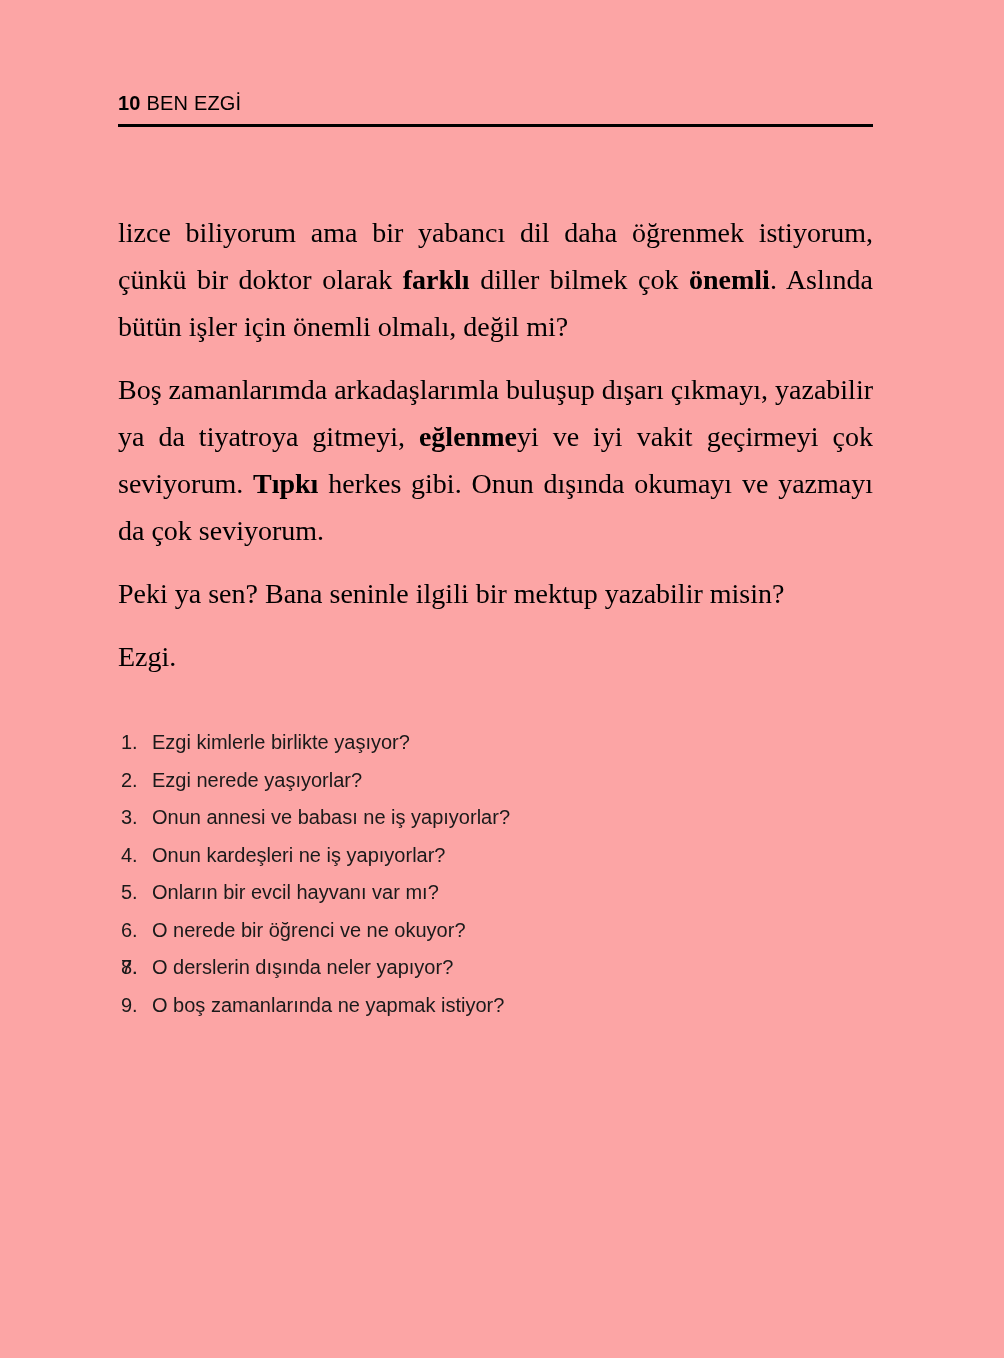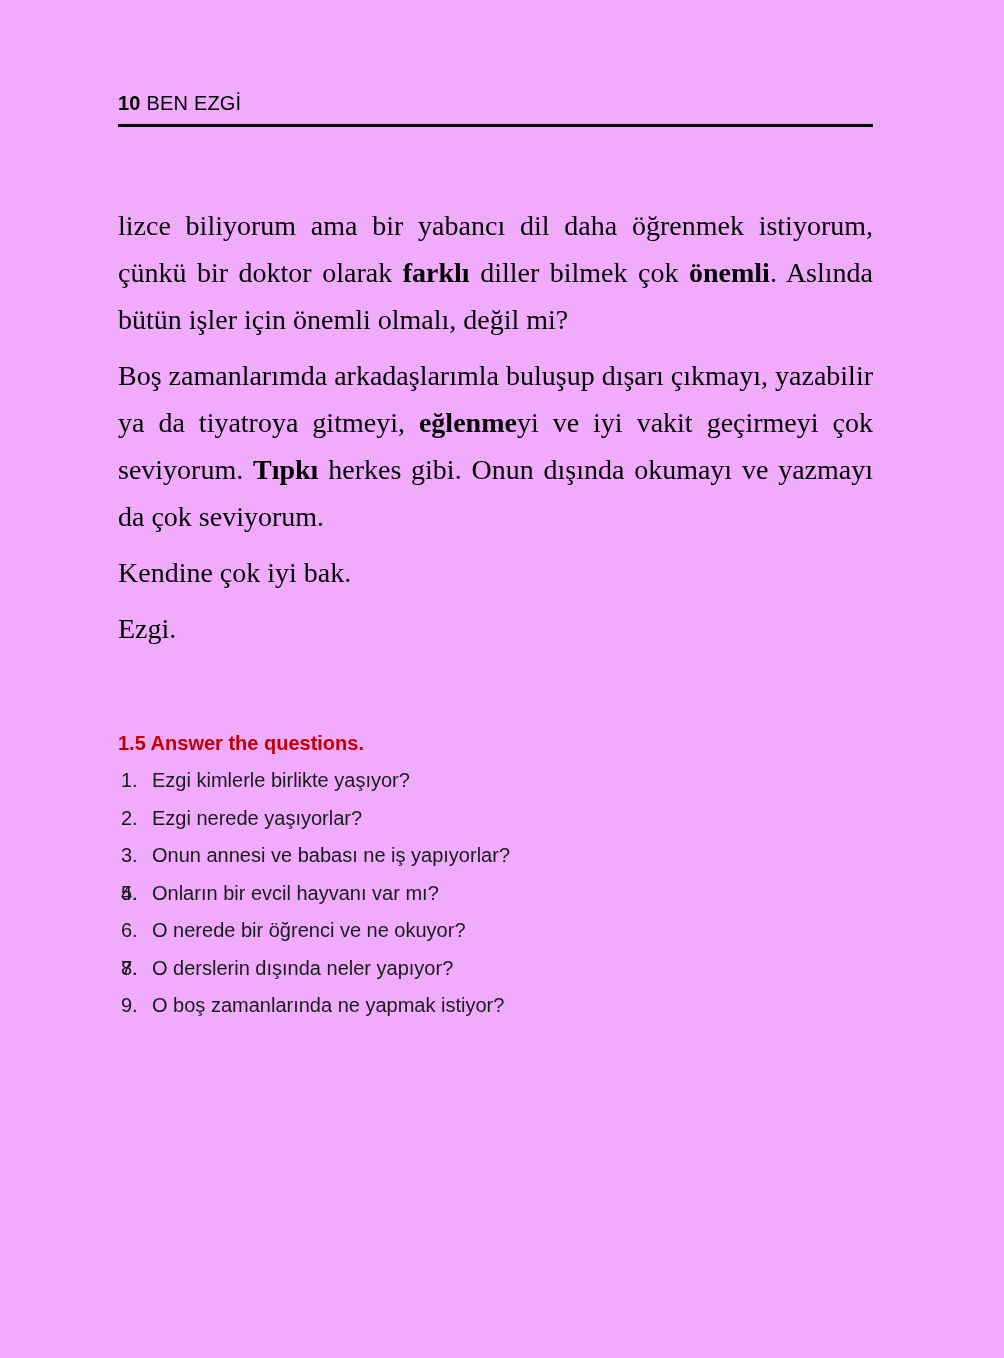--- a/index.html
+++ b/index.html
@@ -5,21 +5,21 @@
   html, body {
     margin: 0;
     padding: 0;
     background: #ffffff;
   }
 
   .page {
     position: relative;
     width: 1004px;
     height: 1358px;
-    background: #f0abfc;
+    background: #fca5a5;
     overflow: hidden;
     box-sizing: border-box;
   }
 
   
   .header {
     position: absolute;
     left: 118px;
     top: 90px;
     width: 755px;
@@ -59,21 +59,21 @@
     width: 755px;
   }
 
   .prose {
     font-family: "Liberation Serif", serif;
     font-size: 28px;
     line-height: 47px;
     color: #000000;
     text-align: justify;
     text-justify: inter-word;
-    margin: 9px 0 9px 0;
+    margin: 16px 0 9px 0;
     hyphens: none;
   }
 
   .prose:last-child {
     margin-bottom: 0;
   }
 
   .prose.short {
     text-align: left;
   }
@@ -136,31 +136,30 @@
     <div class="header-line">
       <span class="header-page-number">10</span><span> </span><span class="header-title">BEN EZGİ</span>
     </div>
   </div>
 
   <div class="header-rule"></div>
 
   <div class="body-block">
       <p class="prose"><span>lizce biliyorum ama bir yabancı dil daha öğrenmek istiyorum, çünkü bir doktor olarak </span><b>farklı</b><span> diller bilmek çok </span><b>önemli</b><span>. Aslında bütün işler için önemli olmalı, değil mi?</span></p>
       <p class="prose"><span>Boş zamanlarımda arkadaşlarımla buluşup dışarı çıkmayı, yazabilir ya da tiyatroya gitmeyi, </span><b>eğlenme</b><span>yi ve iyi vakit geçirmeyi çok seviyorum. </span><b>Tıpkı</b><span> herkes gibi. Onun dışında okumayı ve yazmayı da çok seviyorum.</span></p>
-      <p class="prose short"><span>Kendine çok iyi bak.</span></p>
+      <p class="prose short"><span>Peki ya sen? Bana seninle ilgili bir mektup yazabilir misin?</span></p>
       <p class="prose short"><span>Ezgi.</span></p>
     </div>
 
   <div class="exercise">
-    <div class="exercise-heading" style="color: rgb(192, 0, 0);">1.5 Answer the questions.</div>
     <ol class="question-list">
         <li class="question-item"><span class="question-number">1.</span><span class="question-text">Ezgi kimlerle birlikte yaşıyor?</span></li>
         <li class="question-item"><span class="question-number">2.</span><span class="question-text">Ezgi nerede yaşıyorlar?</span></li>
         <li class="question-item"><span class="question-number">3.</span><span class="question-text">Onun annesi ve babası ne iş yapıyorlar?</span></li>
-        <li class="question-item"><span class="question-number">4.</span></li>
+        <li class="question-item"><span class="question-number">4.</span><span class="question-text">Onun kardeşleri ne iş yapıyorlar?</span></li>
         <li class="question-item"><span class="question-number">5.</span><span class="question-text">Onların bir evcil hayvanı var mı?</span></li>
         <li class="question-item"><span class="question-number">6.</span><span class="question-text">O nerede bir öğrenci ve ne okuyor?</span></li>
         <li class="question-item"><span class="question-number">7.</span></li>
         <li class="question-item"><span class="question-number">8.</span><span class="question-text">O derslerin dışında neler yapıyor?</span></li>
         <li class="question-item"><span class="question-number">9.</span><span class="question-text">O boş zamanlarında ne yapmak istiyor?</span></li>
       </ol>
   </div>
 
 </div>
 

